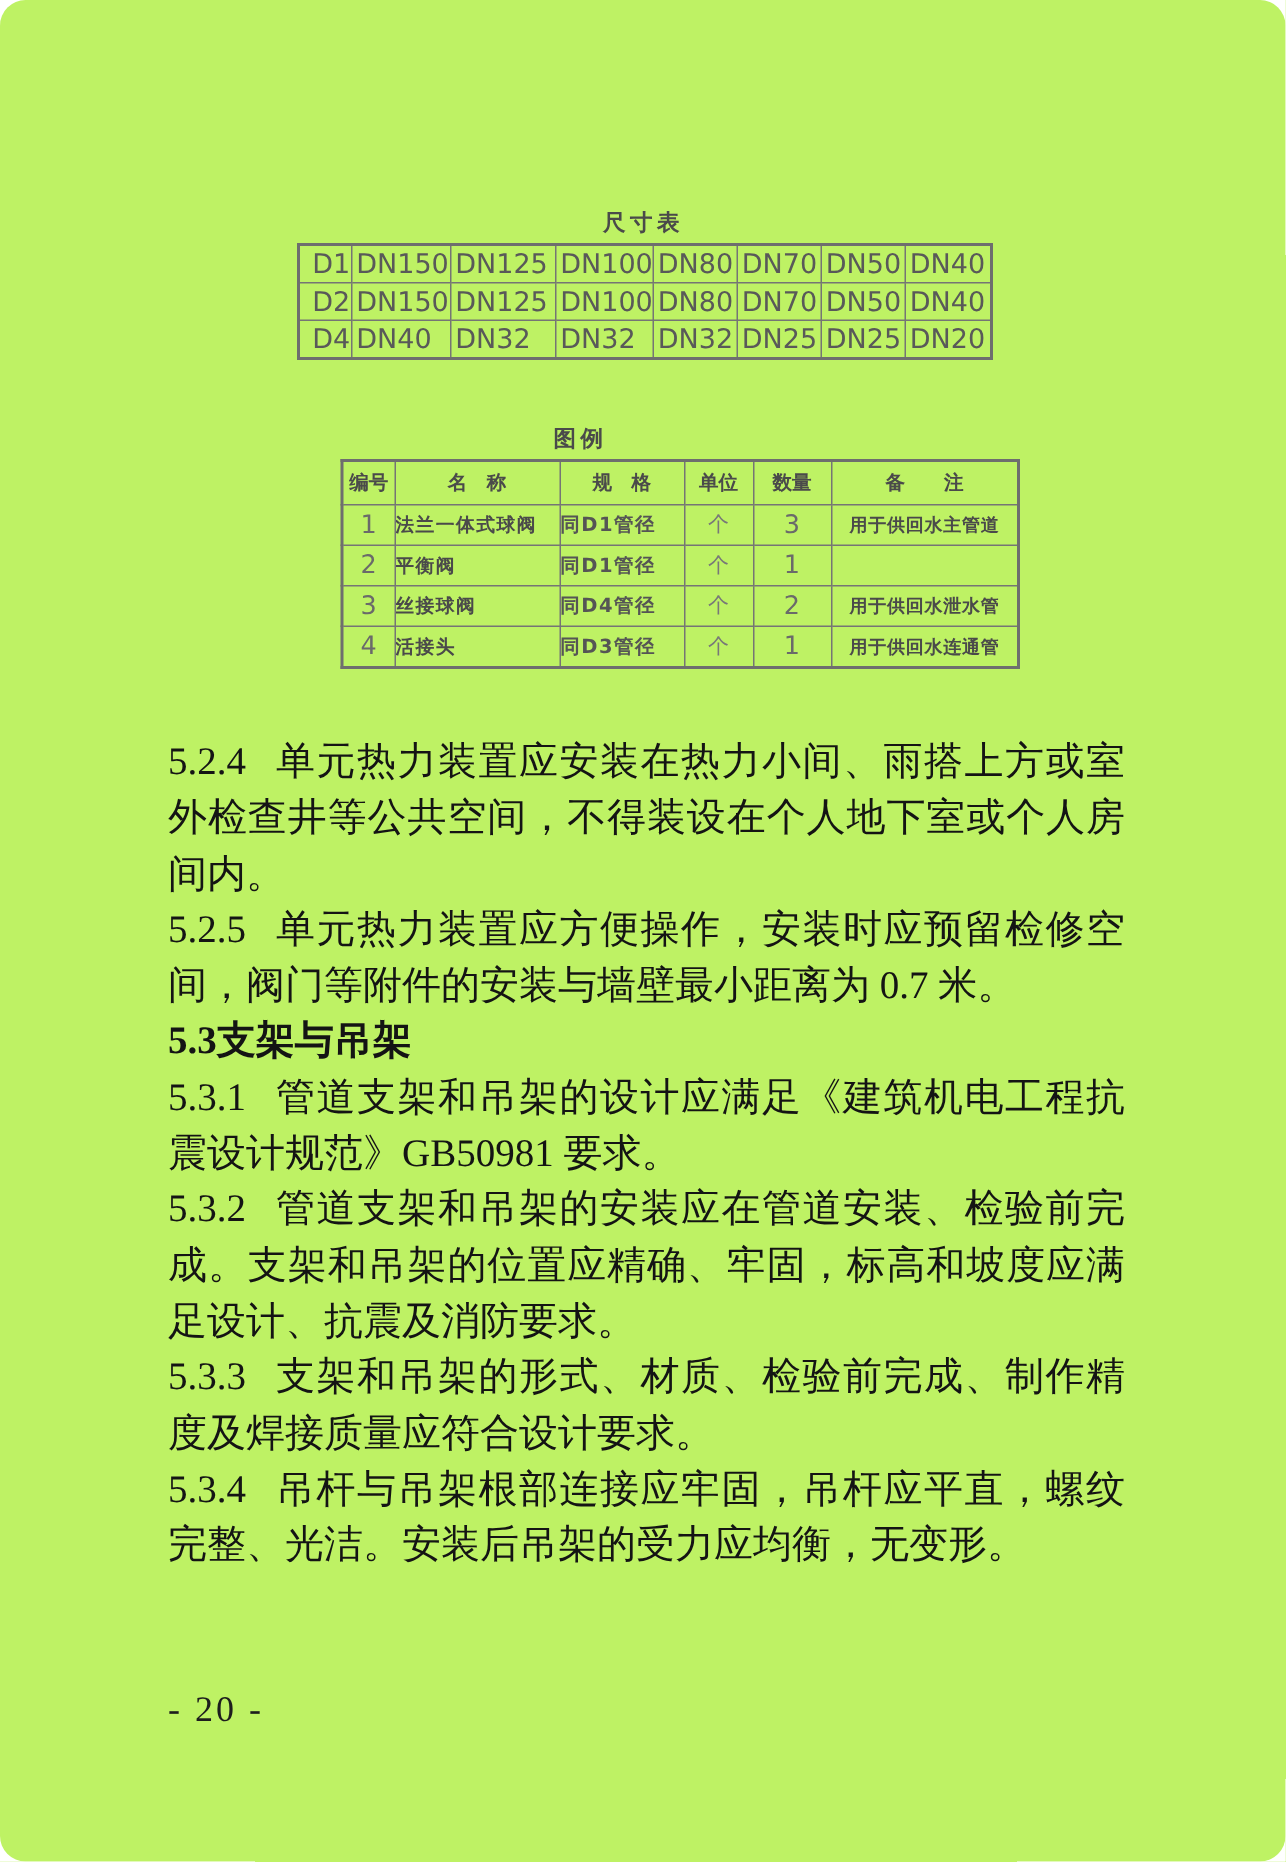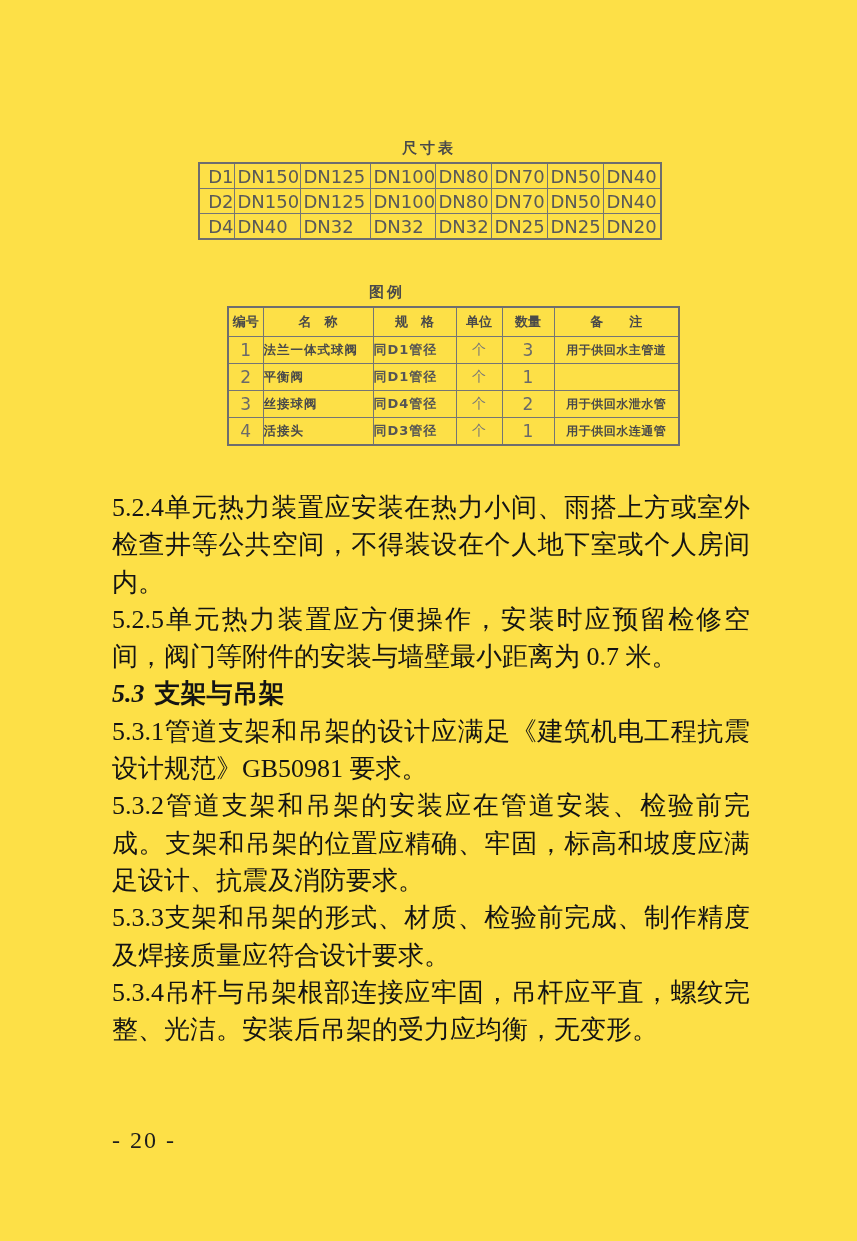--- a/index.html
+++ b/index.html
@@ -3,22 +3,23 @@
 <meta charset="utf-8">
 <style>
   html, body {
     margin: 0; padding: 0;
     background: #ffffff;
     font-family: "Liberation Serif", serif;
   }
   .page {
     position: relative;
     width: 857px; height: 1241px;
-    background: #fde047;
+    background: #bef264;
     overflow: hidden;
+    border-radius: 17px;
   }
 
   
   .tbl-title {
     text-align: center;
     font-family: "DejaVu Sans", sans-serif;
     font-size: 15px;
     font-weight: bold;
     color: #4a4a4a;
     letter-spacing: 3px;
@@ -87,23 +88,23 @@
   .body-text {
     position: absolute;
     left: 112px; top: 489px;
     width: 638px;
     font-size: 26px;
     line-height: 37.3px;
     color: #141414;
     text-align: justify;
   }
   .clause { margin: 0; }
-  .clause .cnum { }
+  .clause .cnum { margin-right: 19px; }
   .clause.heading { font-weight: bold; }
-  .clause.heading .cnum { margin-right: 10px; font-style: italic; }
+  .clause.heading .cnum { margin-right: 0; }
 
   .page-number {
     position: absolute;
     left: 112px; top: 1127px;
     font-size: 24px;
     letter-spacing: 2px;
     color: #1d1d1d;
   }
 </style>
 </head>

